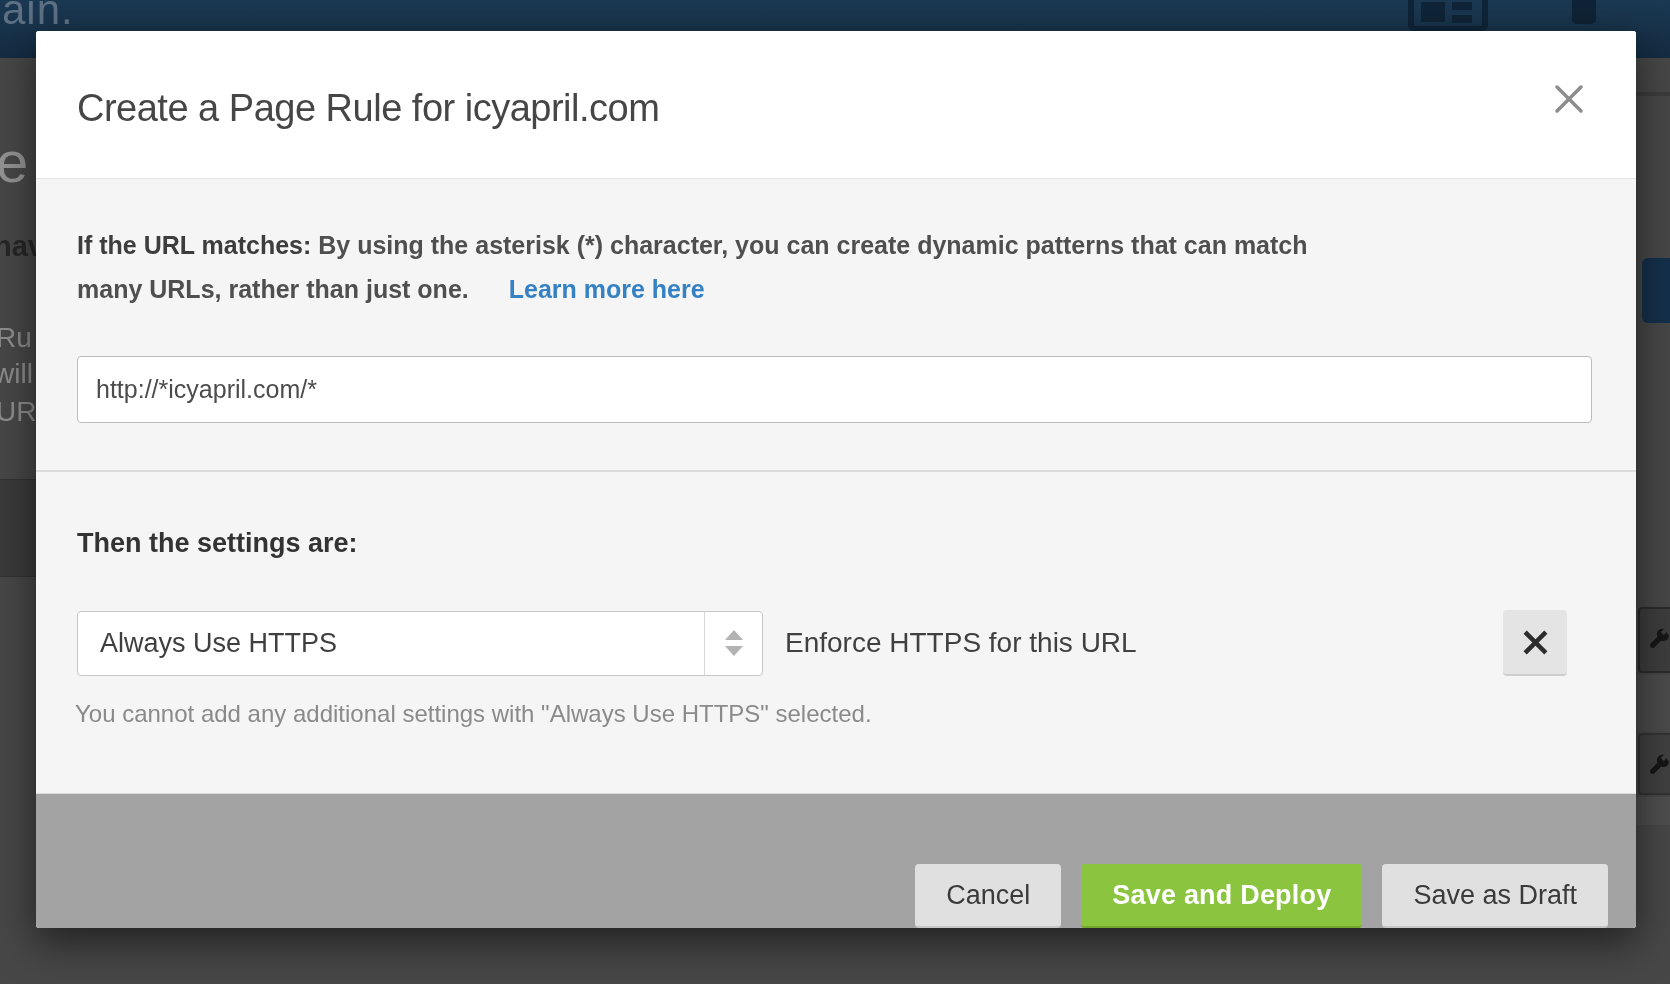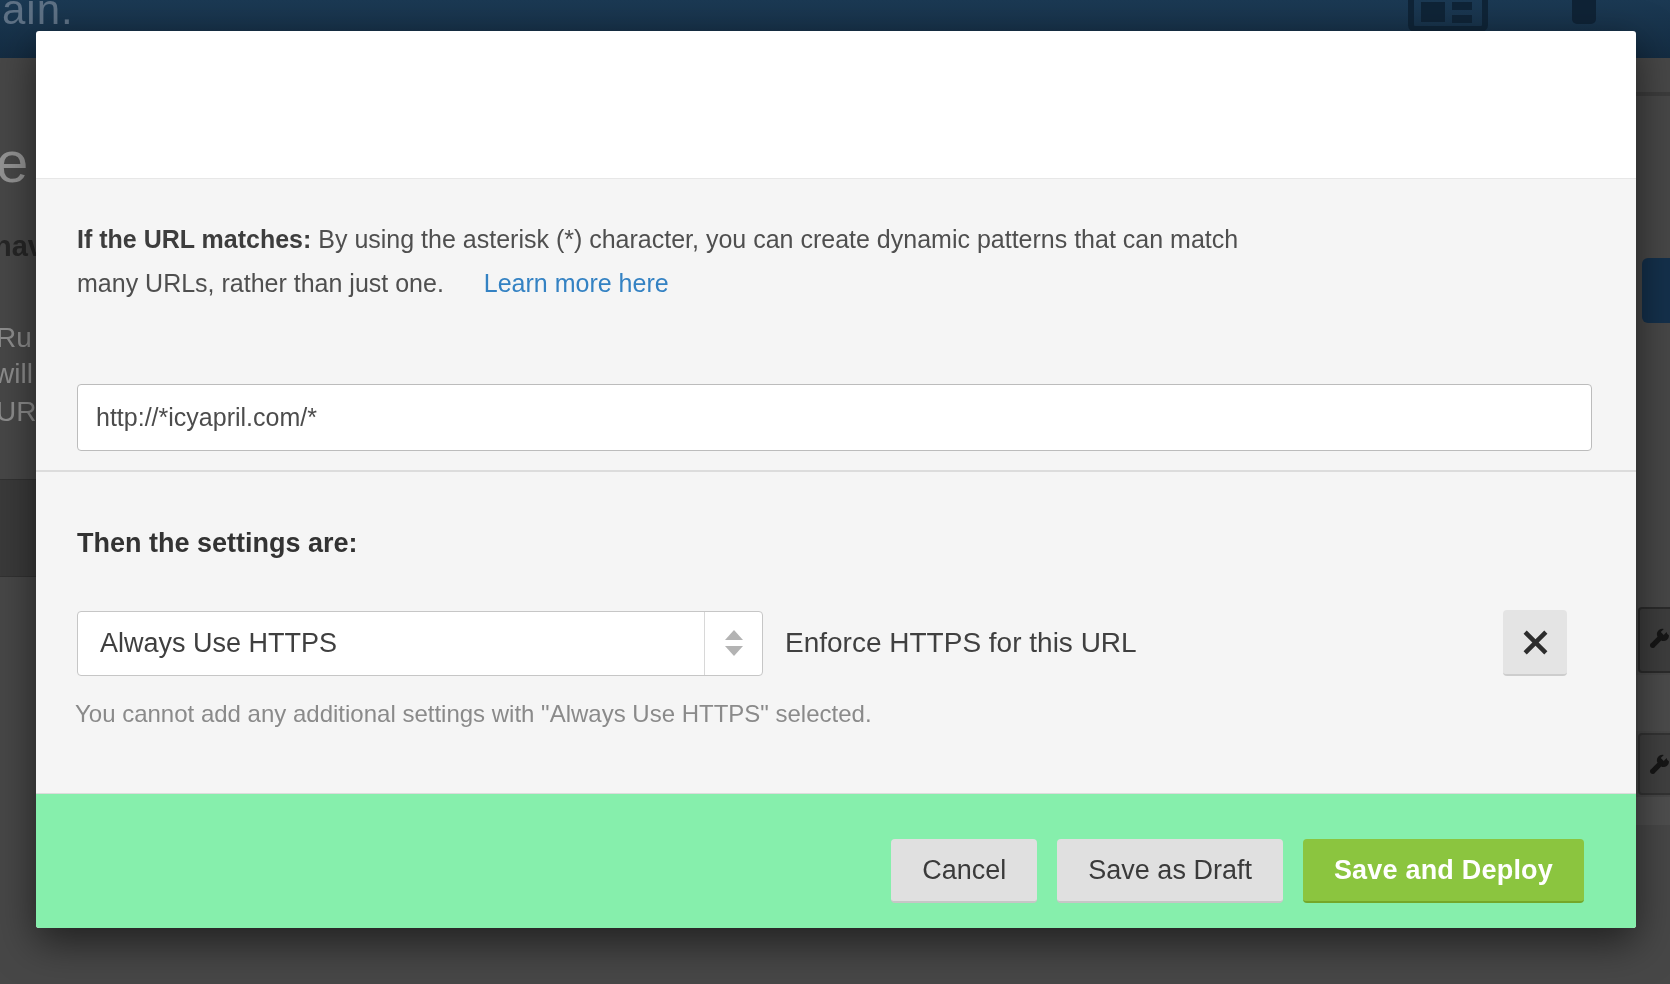--- a/index.html
+++ b/index.html
@@ -71,30 +71,30 @@
   }
   .modal-close {
     position:absolute; right:49px; top:50px; width:36px; height:36px;
     cursor:pointer; display:flex; align-items:center; justify-content:center;
   }
   .section1 {
     position:absolute; left:0; top:147px; width:1600px; height:292px;
     background:#f5f5f5; border-top:1px solid #e7e7e7;
   }
   .para {
-    position:absolute; left:41px; top:38px; width:1450px;
-    font-size:25px; line-height:44px; color:#4f4f4f;
+    position:absolute; left:41px; top:44px; width:1450px;
+    font-size:25px; line-height:44px; color:#4f4f4f;font-weight:bold;
   }
   .para b { color:#3d3d3d; }
   .para a { color:#3482c3; text-decoration:none;margin-left:33px; }
   .url-input {
     position:absolute; left:41px; top:177px; width:1515px; height:67px;
     background:#fff; border:1px solid #bcbcbc; border-radius:4px;
     font-family:"Liberation Sans", sans-serif;
-    font-size:25px; color:#4c4c4c; padding:0 18px; outline:none;margin-top:28px;
+    font-size:25px; color:#4c4c4c; padding:0 18px; outline:none;
   }
   .section2 {
     position:absolute; left:0; top:439px; width:1600px; height:323px;
     background:#f5f5f5; border-top:2px solid #dcdcdc;
   }
   .settings-heading {
     position:absolute; left:41px; top:56px;
     font-size:27px; font-weight:bold; color:#333;
   }
   .setting-row {
@@ -120,23 +120,23 @@
     width:64px; height:66px; background:#e4e4e4; border:none;
     border-bottom:2px solid #cdcdcd; border-radius:4px;
     display:flex; align-items:center; justify-content:center; cursor:pointer;
   }
   .helper-text {
     position:absolute; left:39px; top:228px;
     font-size:24px; color:#8a8a8a;
   }
   .modal-footer {
     position:absolute; left:0; top:762px; width:1600px; height:135px;
-    background:#86efac; border-top:1px solid #dcdcdc;
-    display:flex; align-items:flex-start; justify-content:flex-end;
-    padding:45px 52px 0 0; gap:20px;
+    background:#a3a3a3; border-top:1px solid #dcdcdc;
+    display:flex; align-items:flex-end; justify-content:flex-end;
+    padding:45px 28px 0 0; gap:20px;
   }
   .btn {
     height:64px; border:none; border-radius:4px; cursor:pointer;
     font-family:"Liberation Sans", sans-serif; font-size:27px;
     padding:0 31px; white-space:nowrap;
   }
   .btn-gray {
     background:#e0e0e0; color:#3a3a3a; border-bottom:2px solid #c6c6c6;
   }
   .btn-green {
@@ -174,20 +174,29 @@
   </svg>
 </div>
 <div class="bg-wrench-btn wb2">
   <svg width="24" height="24" viewBox="0 0 24 24">
     <path fill="#161616" d="M22 7.5a5.5 5.5 0 0 1-7.8 5L8 18.7A2.7 2.7 0 1 1 4.3 15l6.2-6.2A5.5 5.5 0 0 1 16.8 1l-3 3 2.9 2.9 3-3c.2.5.3 1 .3 1.6z"></path>
   </svg>
 </div>
 
 <div class="modal">
 
+  <div class="modal-header">
+    <div class="modal-title">Create a Page Rule for icyapril.com</div>
+    <div class="modal-close">
+      <svg width="34" height="34" viewBox="0 0 34 34">
+        <line x1="5" y1="5" x2="29" y2="29" stroke="#8c8c8c" stroke-width="3.5" stroke-linecap="round"></line>
+        <line x1="29" y1="5" x2="5" y2="29" stroke="#8c8c8c" stroke-width="3.5" stroke-linecap="round"></line>
+      </svg>
+    </div>
+  </div>
 
   <div class="section1">
     <div class="para">
       <b>If the URL matches:</b>
       <span>By using the asterisk (*) character, you can create dynamic patterns that can match</span><br>
       <span>many URLs, rather than just one.</span>
       <a href="#">Learn more here</a>
     </div>
     <input class="url-input" type="text" value="http://*icyapril.com/*" style="">
   </div>
@@ -210,17 +219,17 @@
           <path fill="#2d2d2d" d="M4.2 1.4 12 9.2 19.8 1.4 22.6 4.2 14.8 12l7.8 7.8-2.8 2.8L12 14.8 4.2 22.6 1.4 19.8 9.2 12 1.4 4.2z"></path>
         </svg>
       </button>
     </div>
 
     <div class="helper-text">You cannot add any additional settings with "Always Use HTTPS" selected.</div>
   </div>
 
   <div class="modal-footer">
     <button class="btn btn-gray">Cancel</button>
+    <button class="btn btn-green">Save and Deploy</button>
     <button class="btn btn-gray">Save as Draft</button>
-    <button class="btn btn-green">Save and Deploy</button>
   </div>
 
 </div>
 
 </body></html>

